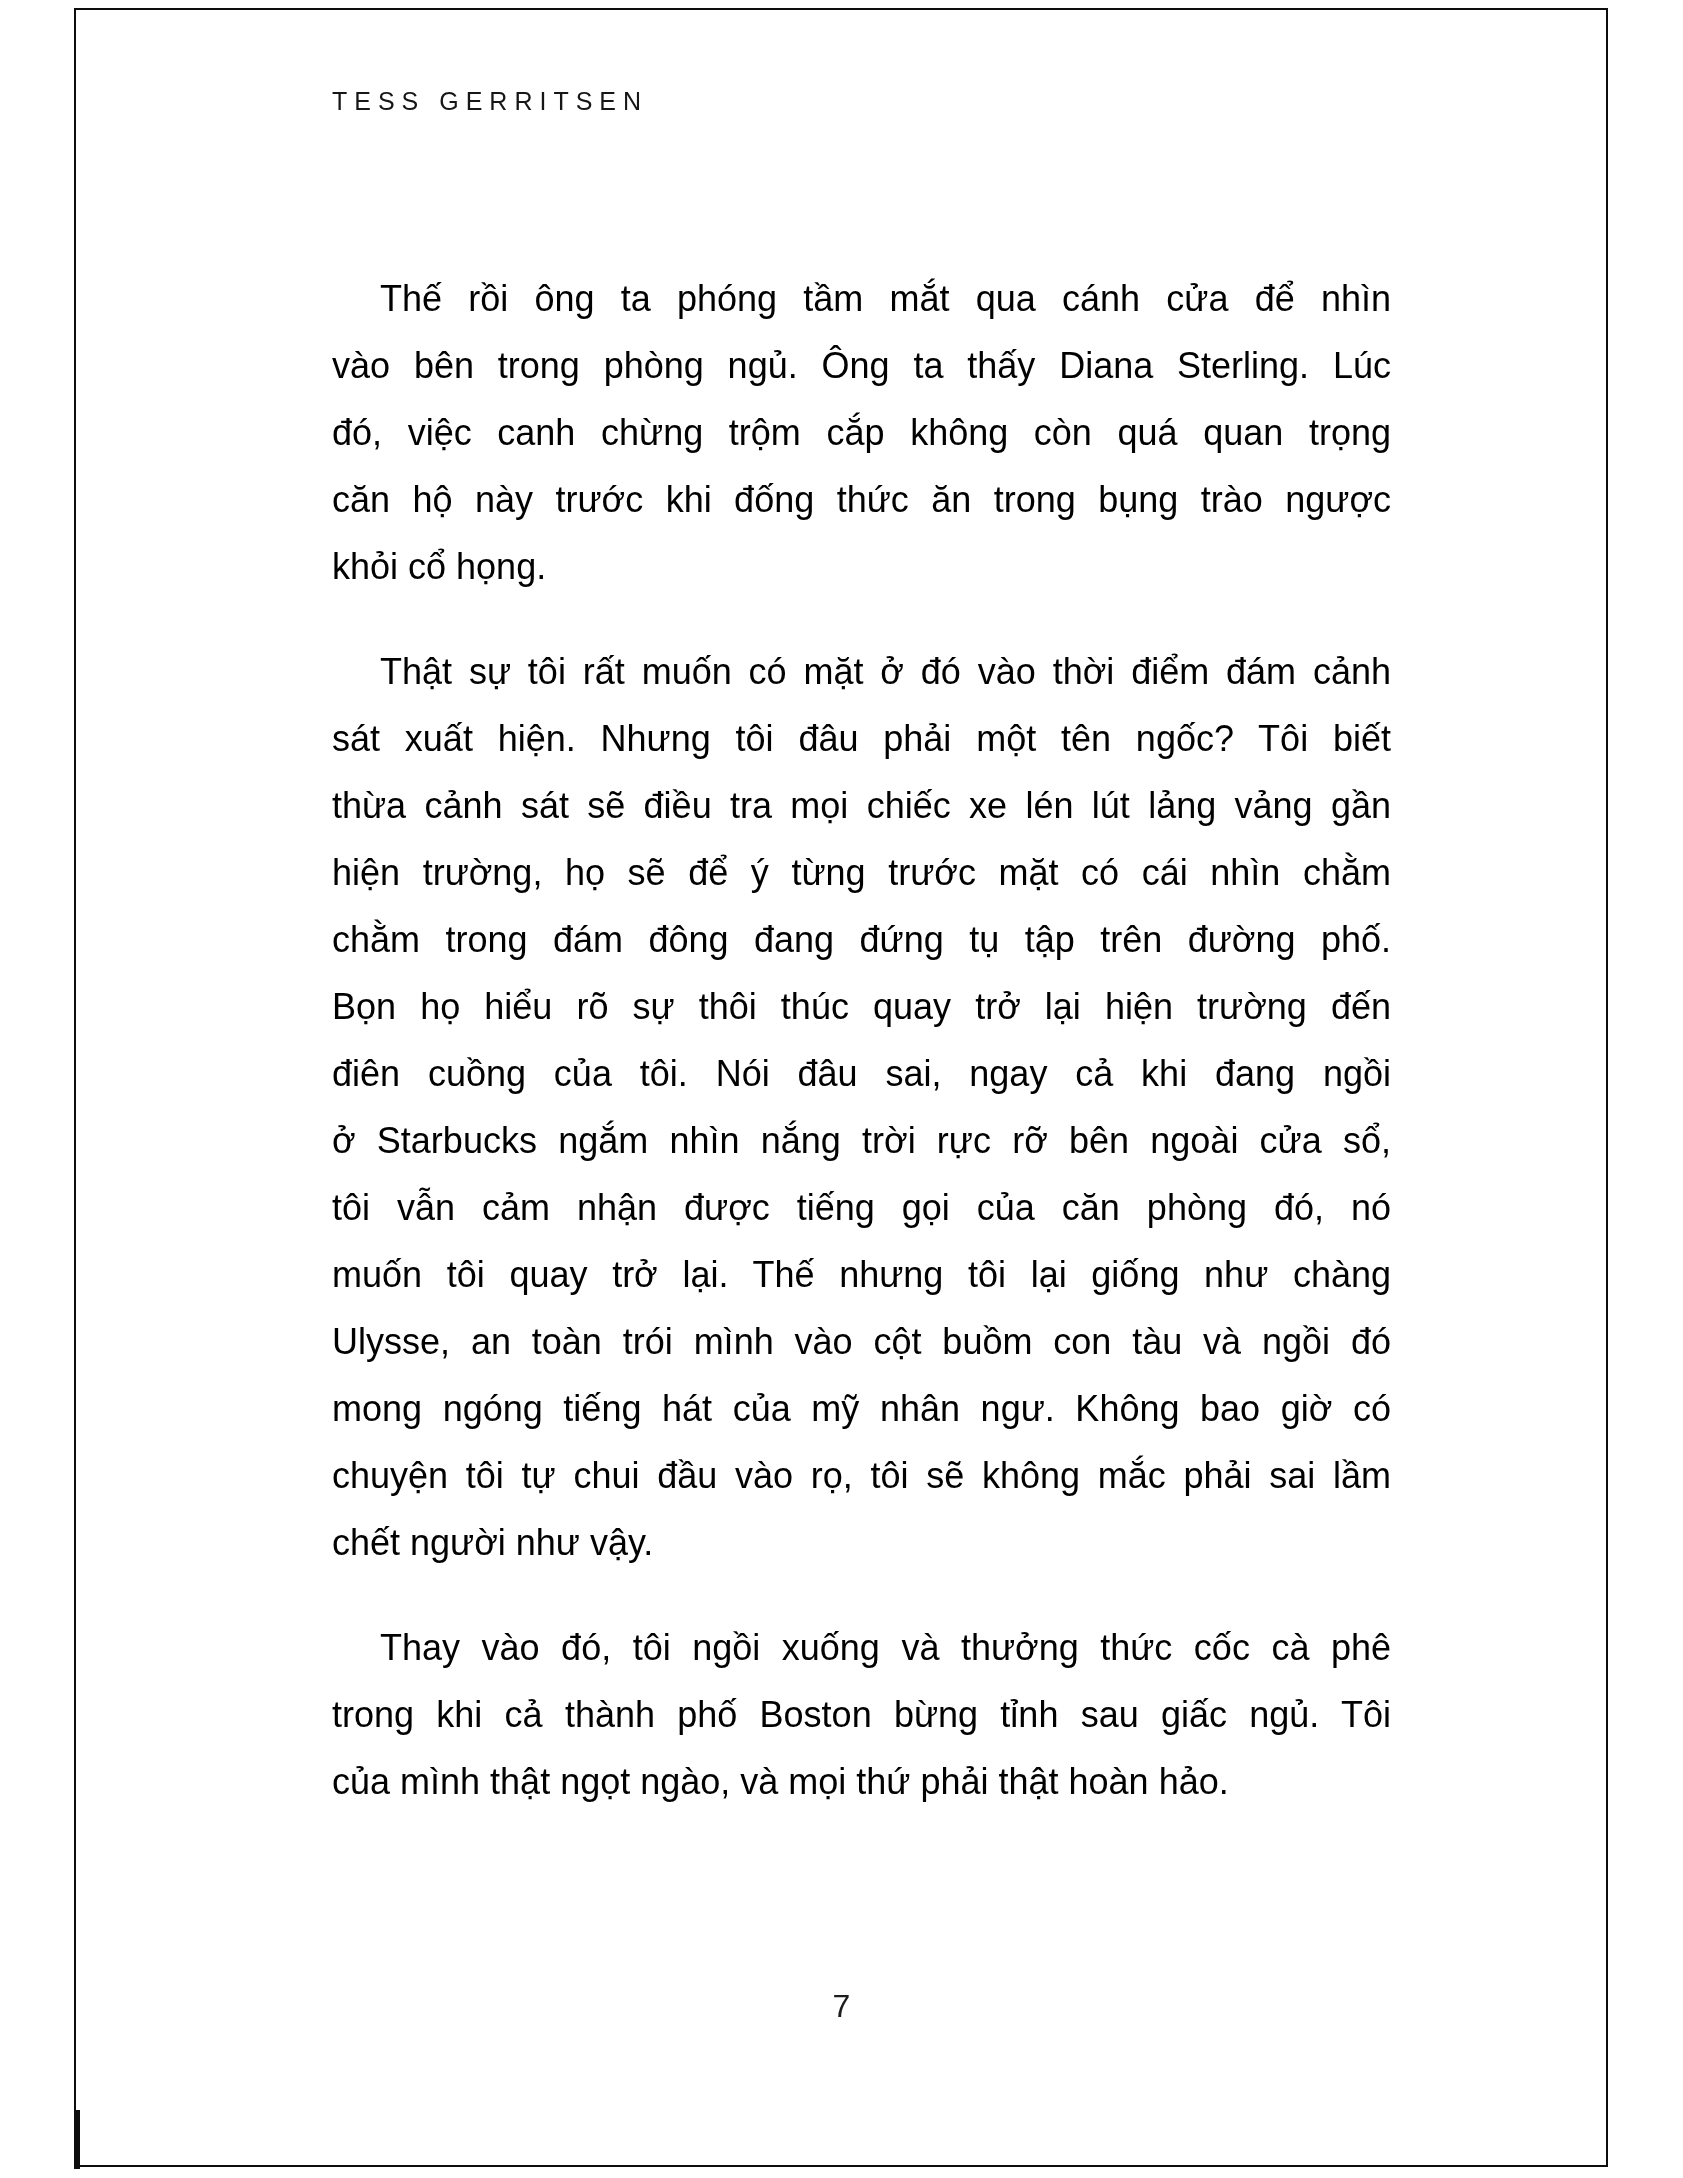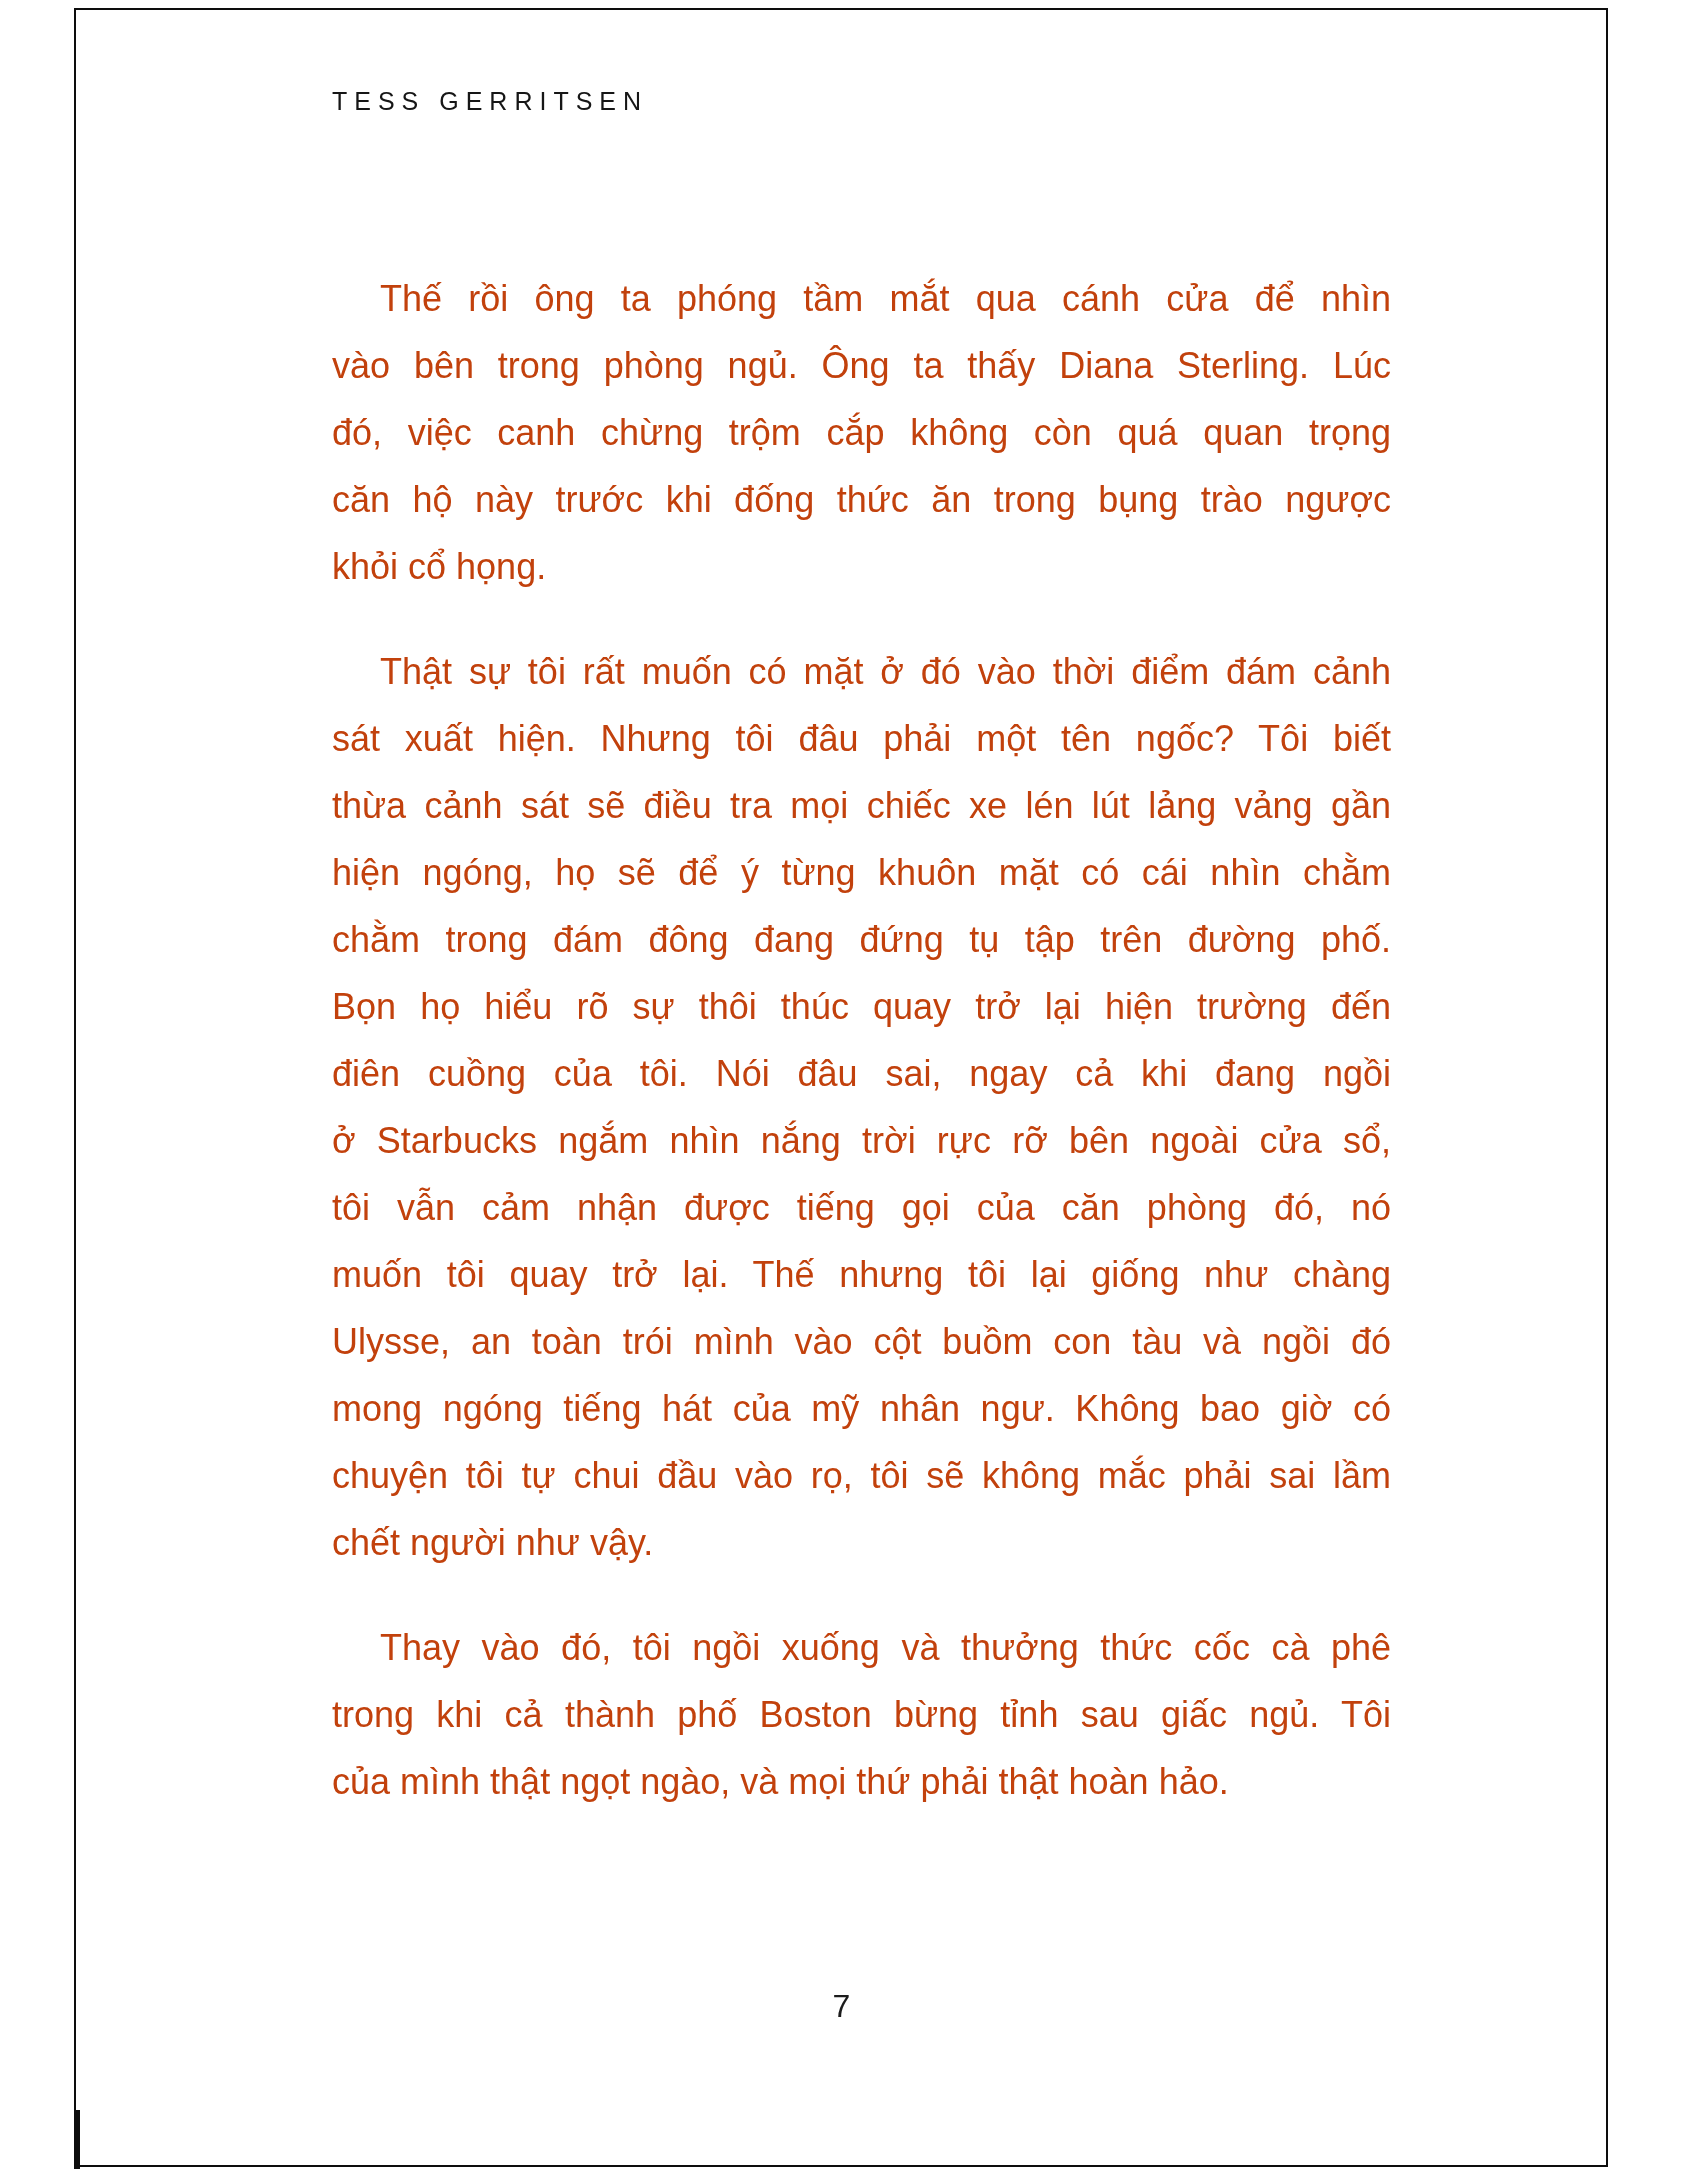--- a/index.html
+++ b/index.html
@@ -45,21 +45,21 @@
     color: #161616;
     white-space: nowrap;
   }
   .content {
     position: absolute;
     left: 332px;
     top: 265px;
     width: 1059px;
     font-size: 36px;
     line-height: 67px;
-    color: #c2410c;
+    color: #000000;
   }
   .paragraph { margin: 0; }
   .paragraph + .paragraph { margin-top: 38px; }
   .line {
     height: 67px;
     text-align: justify;
     text-align-last: justify;
     white-space: normal;
     overflow: hidden;
   }
@@ -92,21 +92,21 @@
       <div class="line">vào bên trong phòng ngủ. Ông ta thấy Diana Sterling. Lúc</div>
       <div class="line">đó, việc canh chừng trộm cắp không còn quá quan trọng</div>
       <div class="line">căn hộ này trước khi đống thức ăn trong bụng trào ngược</div>
       <div class="line last">khỏi cổ họng.</div>
     </div>
 
     <div class="paragraph">
       <div class="line first">Thật sự tôi rất muốn có mặt ở đó vào thời điểm đám cảnh</div>
       <div class="line">sát xuất hiện. Nhưng tôi đâu phải một tên ngốc? Tôi biết</div>
       <div class="line">thừa cảnh sát sẽ điều tra mọi chiếc xe lén lút lảng vảng gần</div>
-      <div class="line">hiện ngóng, họ sẽ để ý từng khuôn mặt có cái nhìn chằm</div>
+      <div class="line">hiện trường, họ sẽ để ý từng trước mặt có cái nhìn chằm</div>
       <div class="line">chằm trong đám đông đang đứng tụ tập trên đường phố.</div>
       <div class="line">Bọn họ hiểu rõ sự thôi thúc quay trở lại hiện trường đến</div>
       <div class="line">điên cuồng của tôi. Nói đâu sai, ngay cả khi đang ngồi</div>
       <div class="line">ở Starbucks ngắm nhìn nắng trời rực rỡ bên ngoài cửa sổ,</div>
       <div class="line">tôi vẫn cảm nhận được tiếng gọi của căn phòng đó, nó</div>
       <div class="line">muốn tôi quay trở lại. Thế nhưng tôi lại giống như chàng</div>
       <div class="line">Ulysse, an toàn trói mình vào cột buồm con tàu và ngồi đó</div>
       <div class="line">mong ngóng tiếng hát của mỹ nhân ngư. Không bao giờ có</div>
       <div class="line">chuyện tôi tự chui đầu vào rọ, tôi sẽ không mắc phải sai lầm</div>
       <div class="line last">chết người như vậy.</div>

